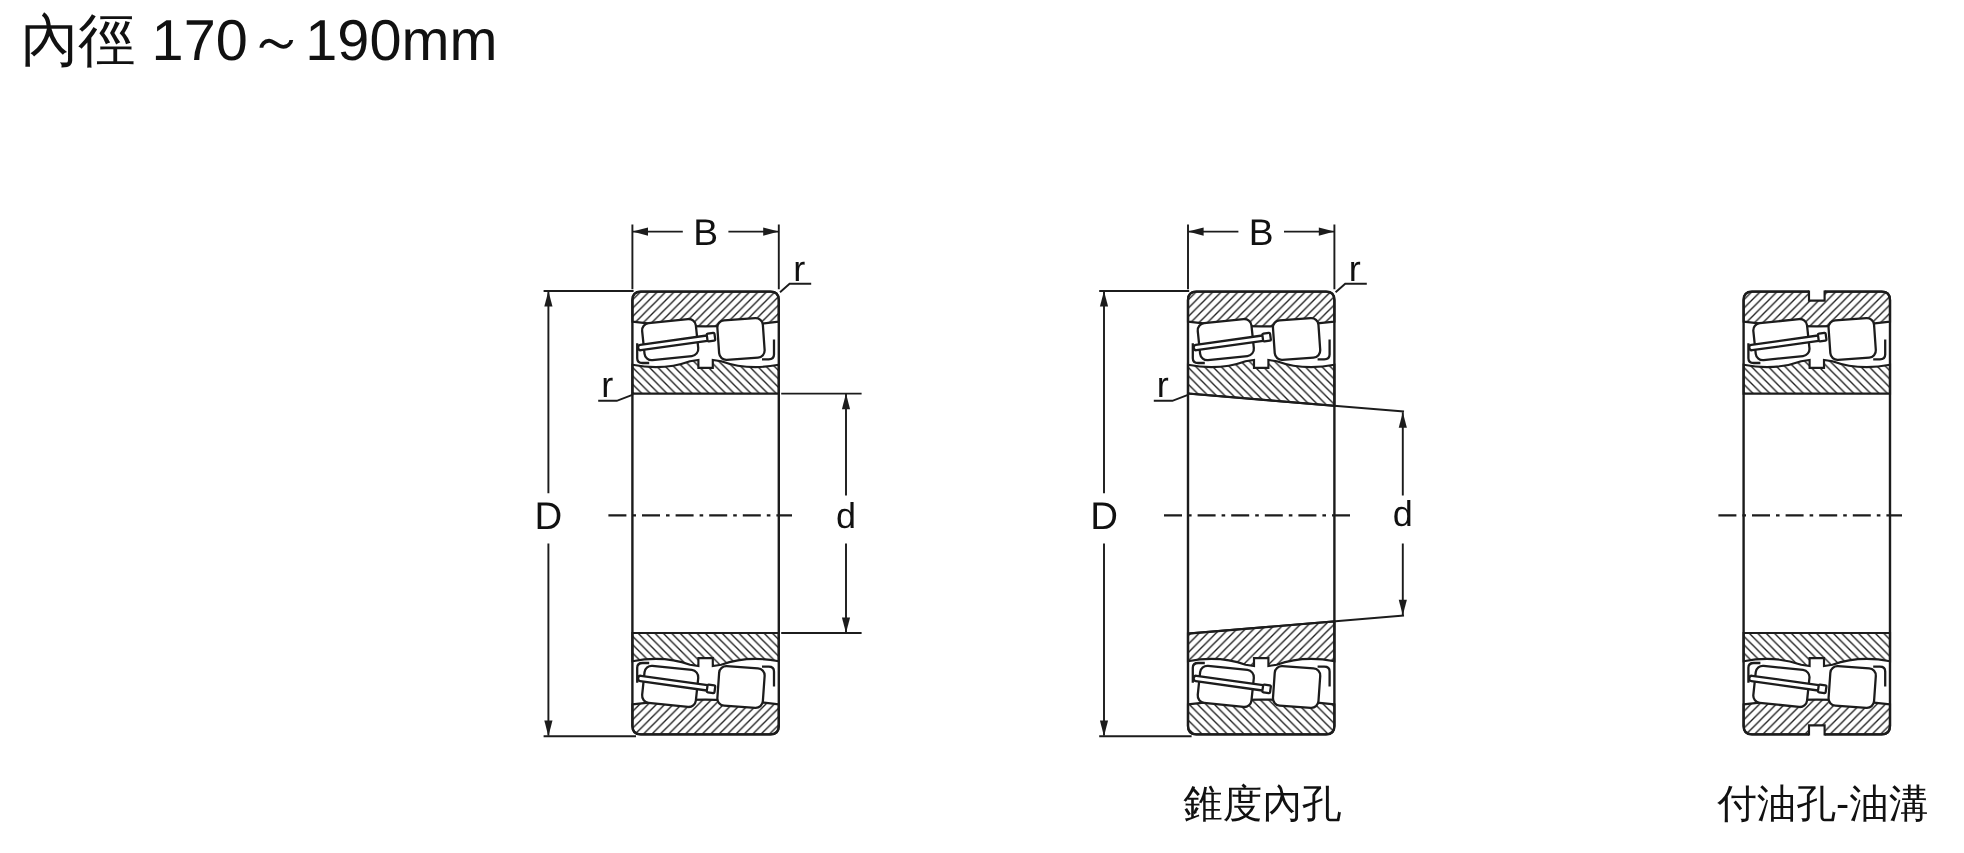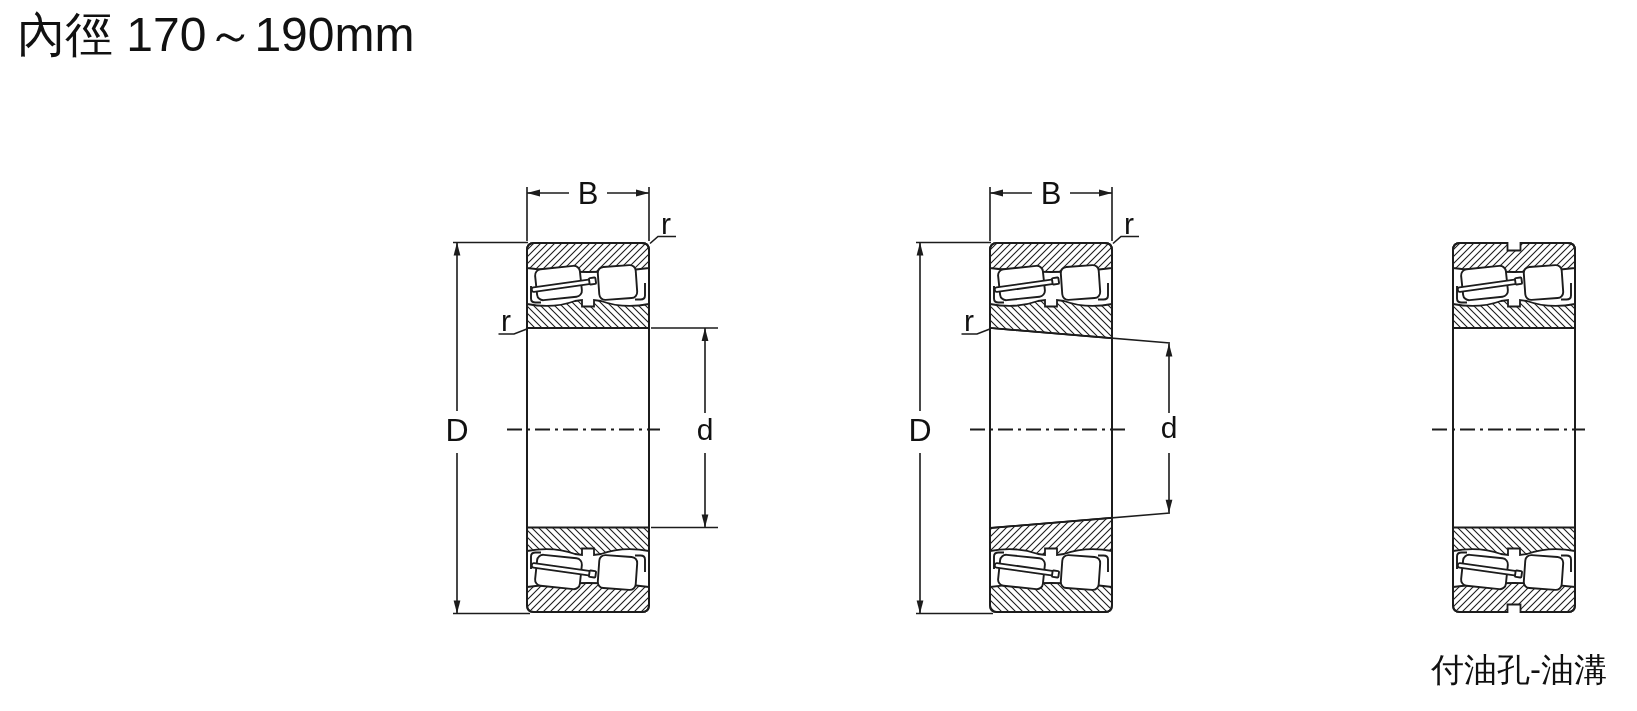--- a/index.html
+++ b/index.html
@@ -130,14 +130,15 @@
       <text x="506" y="331" text-anchor="middle" font-size="30">r</text>
 
       <text x="1051" y="204" text-anchor="middle" font-size="31">B</text>
       <text x="920" y="441" text-anchor="middle" font-size="32">D</text>
       <text x="1169" y="438" text-anchor="middle" font-size="30">d</text>
       <text x="1129" y="234" text-anchor="middle" font-size="30">r</text>
       <text x="969" y="331" text-anchor="middle" font-size="30">r</text>
     </g>
   </svg>
 
+  <div class="caption" id="caption-tapered">錐度內孔</div>
   <div class="caption" id="caption-oil">付油孔-油溝</div>
 </div>
 
 </body></html>

